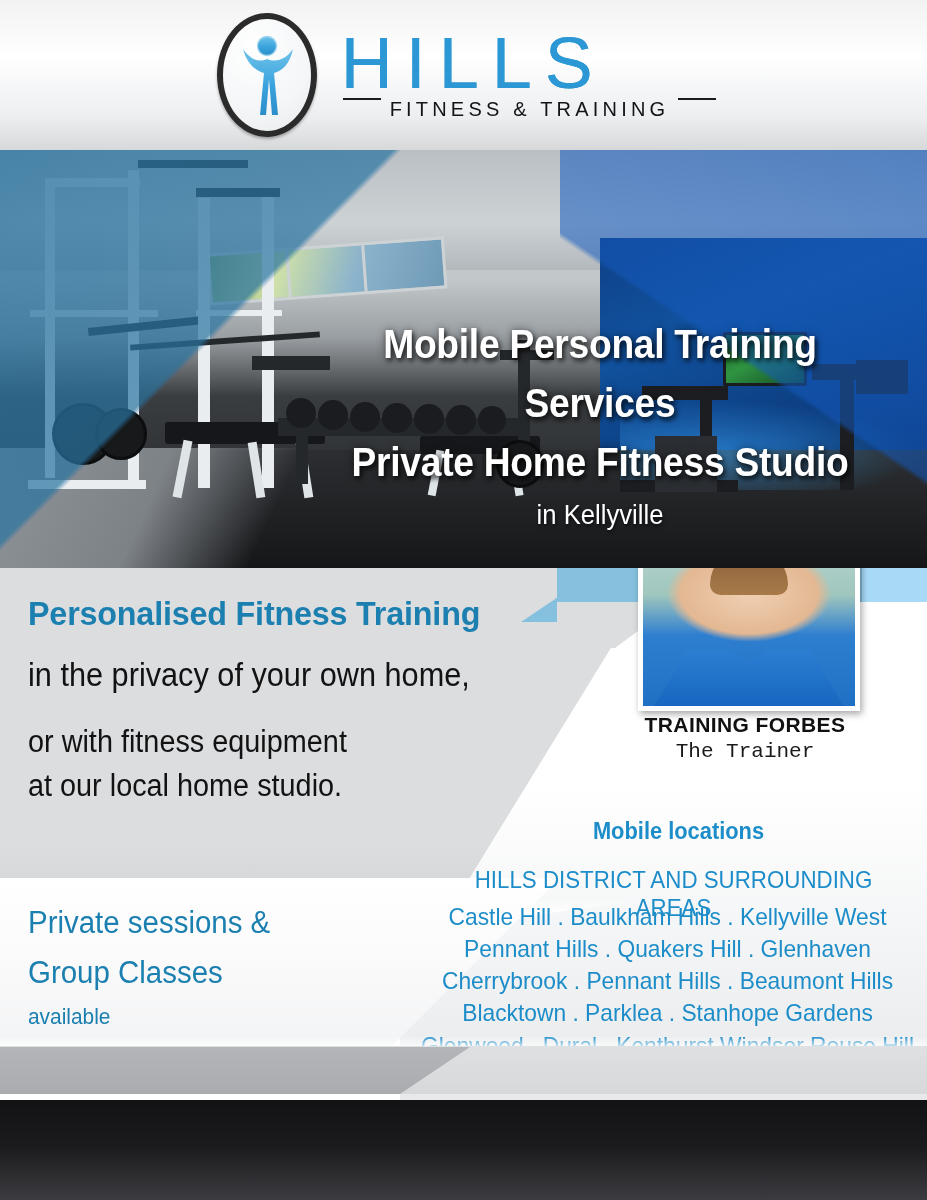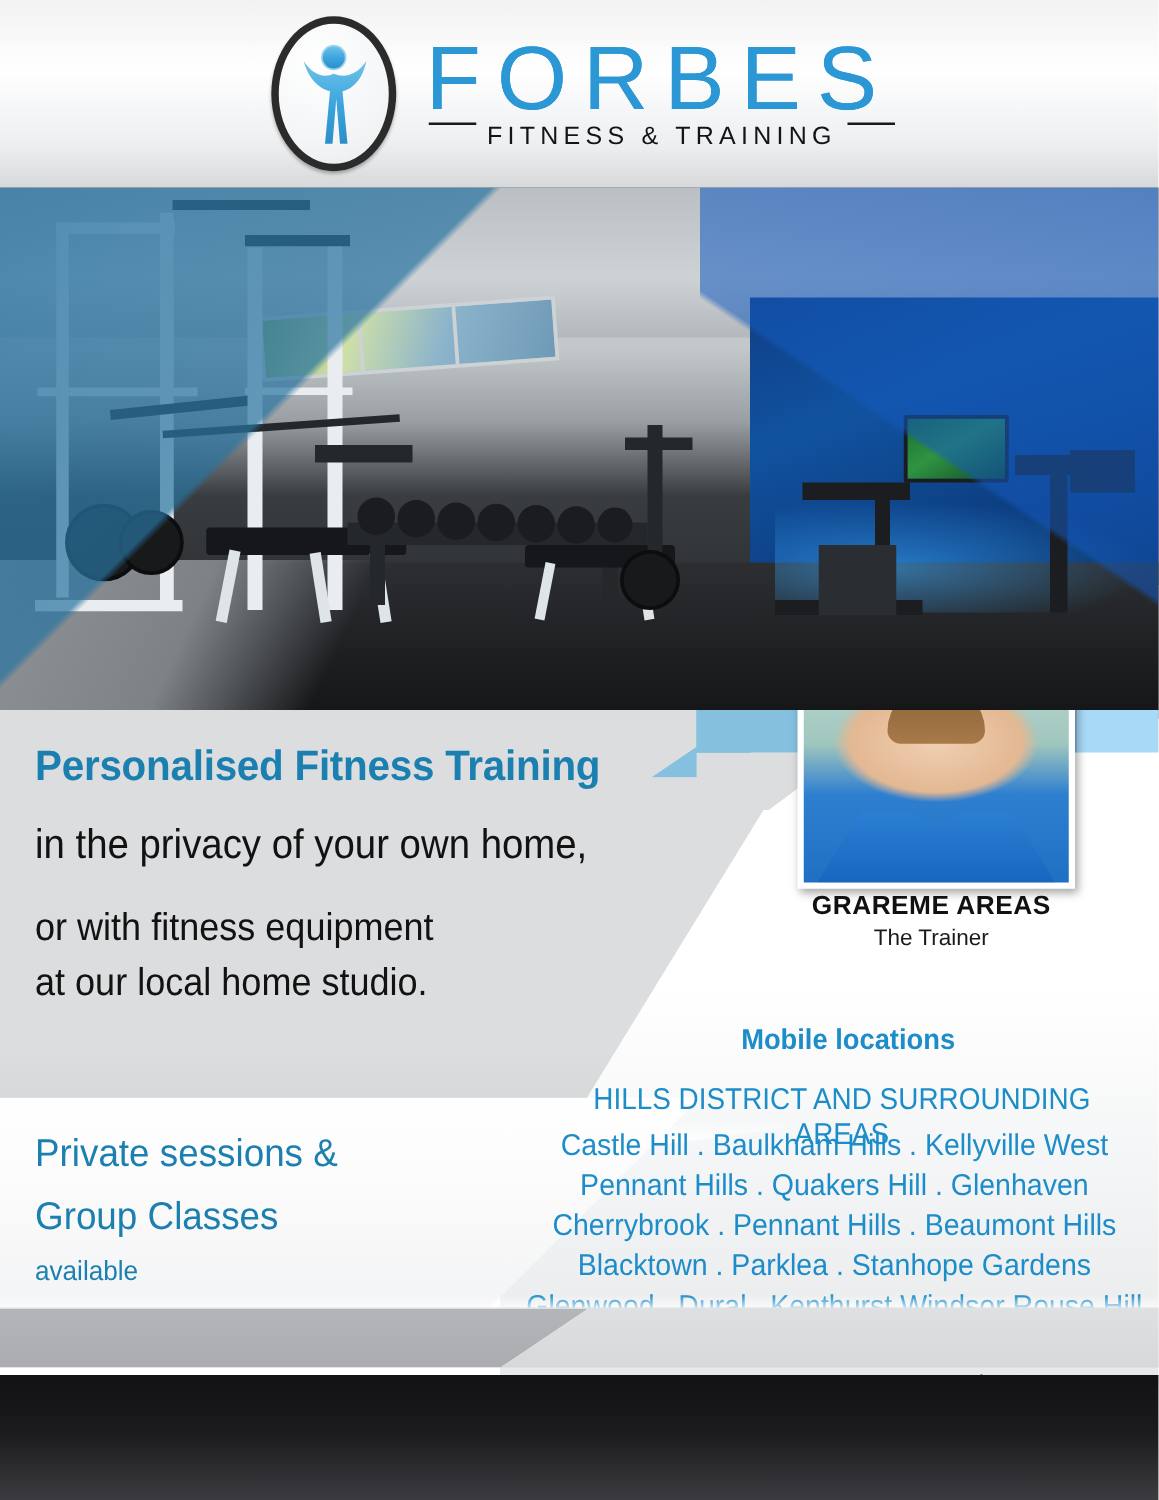--- a/index.html
+++ b/index.html
@@ -215,22 +215,23 @@
     background:linear-gradient(to bottom,#2b7fd2,#1766c0);
     clip-path:polygon(0 100%, 18% 0, 40% 0, 50% 20%, 60% 0, 82% 0, 100% 100%);
   }
   .trainer-name{
     position:absolute;left:600px;top:145px;width:290px;text-align:center;
     color:#111111;font-size:21px;font-weight:bold;letter-spacing:.4px;
     z-index:7;
   }
   .trainer-role{
     position:absolute;left:600px;top:172px;width:290px;text-align:center;
-    color:#1a1a1a;font-size:18px;font-weight:400;
+    color:#1a1a1a;font-size:21px;font-weight:400;
     z-index:7;
+    font-family:Liberation Mono, monospace;
   }
 
   
   .loc-title{
     position:absolute;left:430px;top:250px;width:497px;text-align:center;
     color:#1d8dc9;font-size:23px;font-weight:bold;
     transform:scaleX(.95);transform-origin:center;
   }
   .loc-head{
     position:absolute;left:420px;top:298px;width:507px;text-align:center;
@@ -279,21 +280,21 @@
               <stop offset="55%" stop-color="#3aa3dd"></stop>
               <stop offset="100%" stop-color="#2b8ec9"></stop>
             </linearGradient>
           </defs>
           <circle cx="31" cy="13" r="9.5" fill="url(#lg)" stroke="#9fd3ee" stroke-width="1.4"></circle>
           <path d="M31 26 C22 30 14 26 7 16 C11 31 20 38 28 40 L24 82 L30 82 L33 46 L36 82 L42 82 L38 40 C46 38 54 31 57 16 C50 26 41 30 31 26 Z" fill="url(#lg)"></path>
         </svg>
       </div>
 
       <div class="logo-words">
-        <div class="logo-aspire">FORBES</div>
+        <div class="logo-aspire">HILLS</div>
         <div class="logo-sub">
           <span class="dash l"></span>
           <span class="txt">FITNESS &amp; TRAINING</span>
           <span class="dash r"></span>
         </div>
       </div>
 
     </div>
   </div>
 
@@ -357,20 +358,25 @@
     <div class="treadmill" style="left:700px;top:240px;width:12px;height:100px"></div>
     <div class="treadmill" style="left:642px;top:236px;width:86px;height:14px"></div>
     <div class="treadmill" style="left:655px;top:286px;width:62px;height:56px;background:#2a2d31"></div>
     <div class="bike" style="left:840px;top:220px;width:14px;height:120px"></div>
     <div class="bike" style="left:812px;top:214px;width:66px;height:16px"></div>
     <div class="bike" style="left:856px;top:210px;width:52px;height:34px"></div>
 
     <div class="tint-left"></div>
     <div class="tint-right"></div>
 
+    <div class="hero-text">
+      <div class="h1">Mobile Personal Training Services</div>
+      <div class="h1">Private Home Fitness Studio</div>
+      <div class="h2">in Kellyville</div>
+    </div>
   </div>
 
   <div class="mid">
     <div class="right-bg"></div>
     <div class="grey-panel"></div>
     <div class="blue-tri"></div>
     <div class="sheen"></div>
     <div class="grey-panel2"></div>
 
     <div class="headline-blue">Personalised Fitness Training</div>
@@ -389,21 +395,21 @@
     <div style="position:absolute;left:557px;top:-18px;width:305px;height:52px;background:#85c1de;"></div>
     <div style="position:absolute;left:862px;top:-18px;width:65px;height:52px;background:#a8daf8;"></div>
     <div style="position:absolute;left:557px;top:34px;width:120px;height:46px;background:#dcdddf;clip-path:polygon(0 0,120px 0,58px 46px,0 46px);"></div>
 
     <div class="trainer-photo">
       <div class="trainer-img">
         <div class="trainer-hair"></div>
         <div class="trainer-shirt"></div>
       </div>
     </div>
-    <div class="trainer-name">GRAREME AREAS</div>
+    <div class="trainer-name">TRAINING FORBES</div>
     <div class="trainer-role">The Trainer</div>
 
     <div class="loc-title">Mobile locations</div>
     <div class="loc-head">HILLS DISTRICT AND SURROUNDING AREAS</div>
     <div class="loc-body">Castle Hill . Baulkham Hills . Kellyville West Pennant Hills . Quakers Hill . Glenhaven Cherrybrook . Pennant Hills . Beaumont Hills Blacktown . Parklea . Stanhope Gardens Glenwood . Dural . Kenthurst Windsor Rouse Hill . Kellyville Ridge . North Rocks Winston Hills . Parramatta . Westmead</div>
   </div>
 
   <div class="bot-white-sheen"></div>
   <div class="bot-grey-light"></div>
   <div class="bot-grey-dark"></div>

